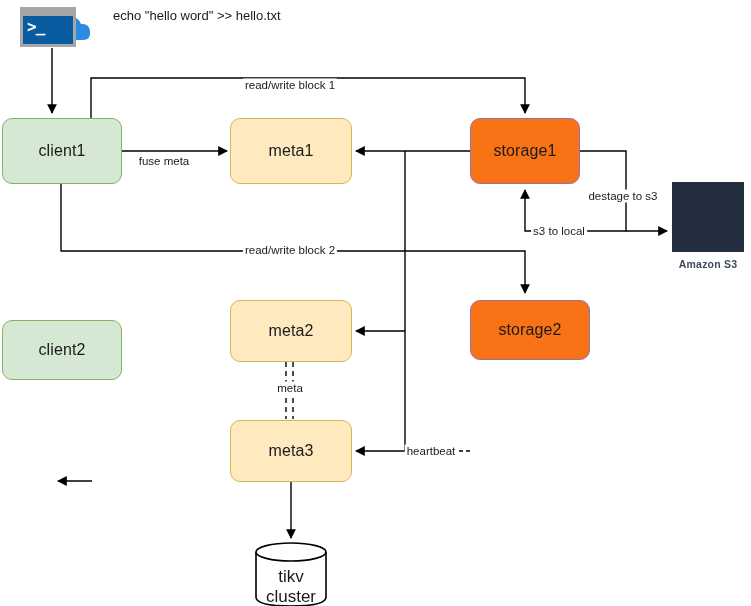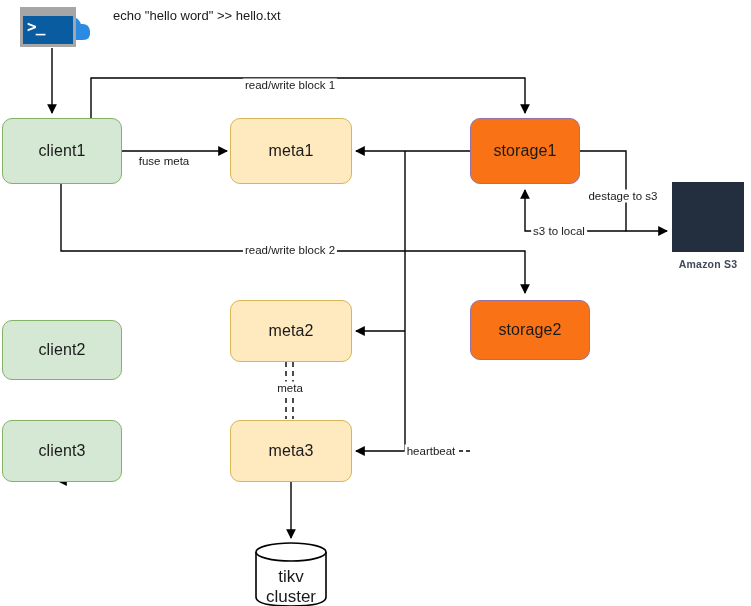--- a/index.html
+++ b/index.html
@@ -207,23 +207,20 @@
   <div class="cmd-text" style="left:113px; top:8px;">echo "hello word" &gt;&gt; hello.txt</div>
 
   <div class="node client" style="left:2px; top:118px; width:120px; height:66px;">
     <span>client1</span>
   </div>
 
   <div class="node client" style="left:2px; top:300px; width:120px; height:60px;margin-top:20px;">
     <span>client2</span>
   </div>
 
-  <div class="node client" style="left:2px; top:420px; width:120px; height:62px;">
-    <span>client3</span>
-  </div>
 
   <div class="node meta" style="left:230px; top:118px; width:122px; height:66px;">
     <span>meta1</span>
   </div>
 
   <div class="node meta" style="left:230px; top:300px; width:122px; height:62px;">
     <span>meta2</span>
   </div>
 
   <div class="node meta" style="left:230px; top:420px; width:122px; height:62px;">

